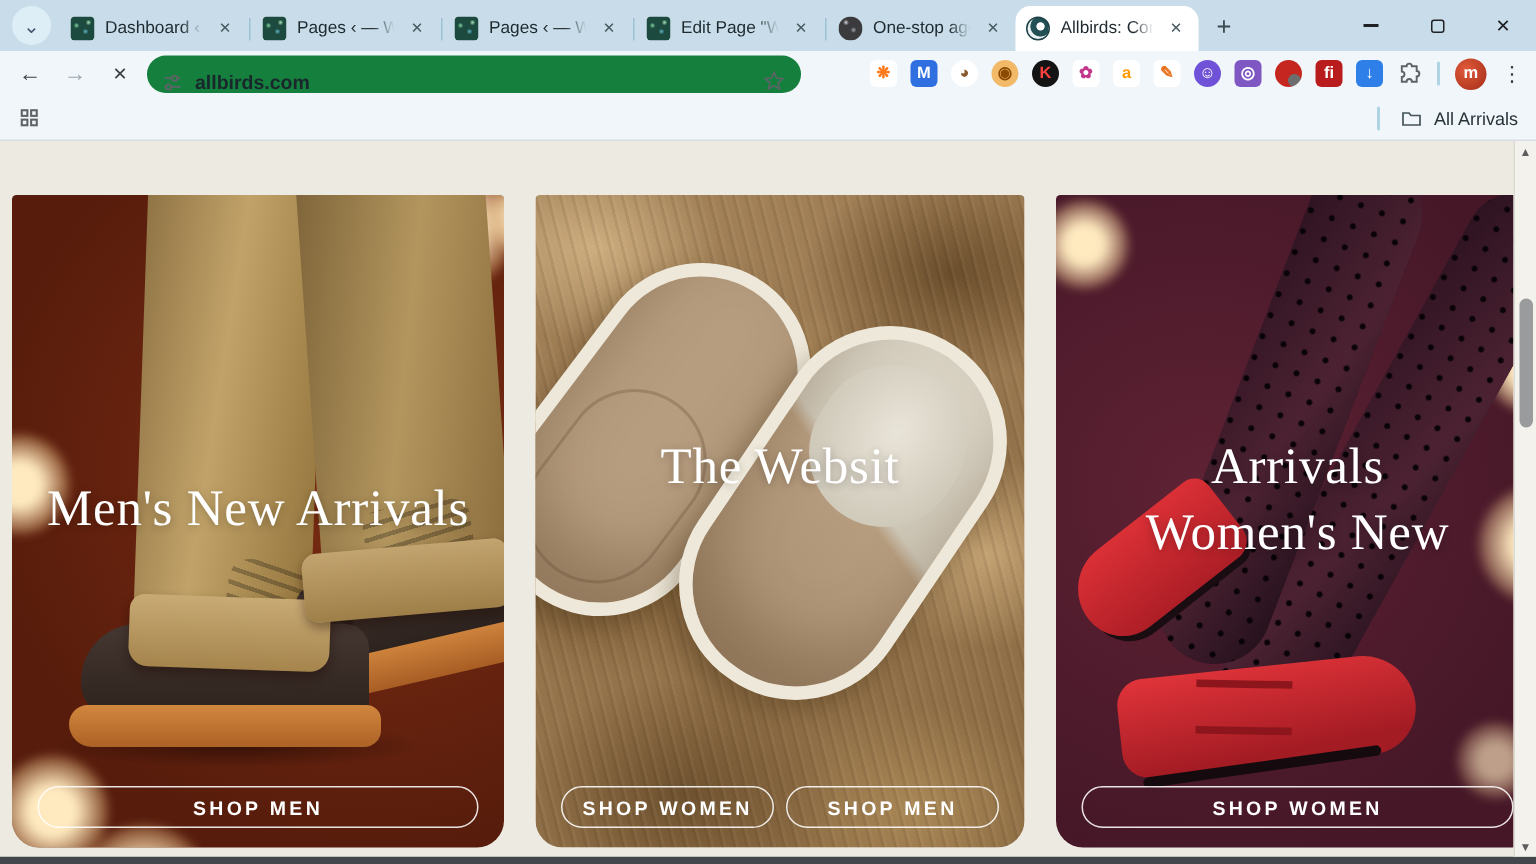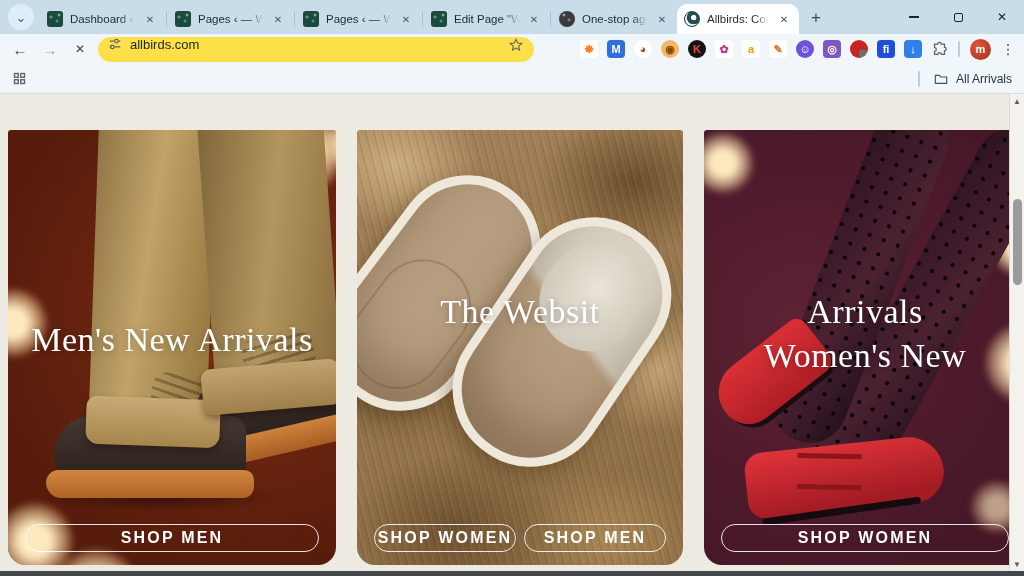--- a/index.html
+++ b/index.html
@@ -34,22 +34,22 @@
   .win-min-bar { width:10px; height:1.5px; background:#202124; display:block; }
   .win-max-box { width:9px; height:9px; border:1.4px solid #202124; border-radius:2px; display:block; }
   .win-close-glyph { font-size:12px; }
 
   
   .toolbar { height:30px; background:#f1f6fa; display:flex; align-items:center; padding:0 8px; gap:6px; }
   .nav-btn { width:24px; height:24px; display:flex; align-items:center; justify-content:center;
     font-size:15px; color:#3c4043; flex:none; }
   .nav-btn.disabled { color:#9aa7ae; }
   .nav-btn.stop { font-size:12px; }
-  .omnibox { width:436px; height:25px; background:#fde047; border-radius:13px; display:flex;
-    align-items:flex-start; gap:8px; padding:0 10px; flex:none; }
+  .omnibox { width:436px; height:25px; background:#15803d; border-radius:13px; display:flex;
+    align-items:flex-end; gap:8px; padding:0 10px; flex:none;font-weight:bold; }
   .omni-url { font-size:13px; color:#19262c; flex:1; }
   .icon-svg { display:block; flex:none; }
   .extensions { margin-left:auto; display:flex; align-items:center; gap:9px; }
   .ext { width:18px; height:18px; border-radius:4px; display:flex; align-items:center; justify-content:center;
     font-size:11px; font-weight:bold; line-height:1; flex:none; }
   .ext-divider { width:2px; height:16px; background:#aed3e2; border-radius:1px; margin:0 1px; }
   .avatar { width:21px; height:21px; border-radius:50%; color:#fff; font-size:11px; font-weight:bold;
     display:flex; align-items:center; justify-content:center;
     background:radial-gradient(circle at 35% 35%, #e05a3a, #a32c16); }
   .kebab { font-size:14px; color:#3c4043; width:16px; text-align:center; }
@@ -142,21 +142,21 @@
     border-top:5px solid #8d151c; border-bottom:5px solid #8d151c; }
   .flat-sole { position:absolute; left:12px; bottom:-4px; width:160px; height:7px; background:#150b0f;
     border-radius:4px; transform:rotate(-2deg); }
 
   .card-title { position:absolute; left:0; right:0; text-align:center; color:#fff;
     font-family:"Liberation Serif", serif; font-size:34px; line-height:44px; letter-spacing:.5px;
     text-shadow:0 1px 6px rgba(0,0,0,.25); }
   .t-one { top:188px; } .t-two { top:160px; }
   .card-buttons { position:absolute; left:0; right:0; bottom:13px; display:flex; gap:8px; padding:0 17px; }
   .shop-btn { flex:1; height:28px; border:1.2px solid rgba(255,255,255,.88); border-radius:15px;
-    background:transparent; color:#fff; font-family:"Liberation Sans",sans-serif; font-size:16px;
+    background:transparent; color:#fff; font-family:"Liberation Sans",sans-serif; font-size:13px;
     font-weight:bold; letter-spacing:2.2px; display:flex; align-items:center; justify-content:center; }
 
   
   .scrollbar { position:absolute; right:0; top:0; width:15px; height:477px; background:#f4f2ec;
     border-left:1px solid #dcd9d1; display:flex; flex-direction:column; align-items:center; }
   .sb-arrow { font-size:8px; color:#5d5d5d; height:14px; display:flex; align-items:center; }
   .sb-arrow.down { margin-top:auto; }
   .sb-thumb { position:absolute; top:105px; width:9px; height:86px; background:#999b9d; border-radius:5px; }
 
   .bottom-strip { height:5px; background:#43464a; }
@@ -256,21 +256,21 @@
     <span class="ext" title="m-blue-extension" style="background: rgb(47, 111, 224); color: rgb(255, 255, 255);">M</span>
     <span class="ext" title="pie-circle-extension" style="background: rgb(255, 255, 255); color: rgb(138, 90, 46); border-radius: 50%;">◕</span>
     <span class="ext" title="owl-extension" style="background: rgb(242, 185, 105); color: rgb(138, 75, 0); border-radius: 50%;">◉</span>
     <span class="ext" title="k-dark-extension" style="background: rgb(20, 20, 20); color: rgb(255, 64, 64); border-radius: 50%;">K</span>
     <span class="ext" title="pinwheel-extension" style="background: rgb(255, 255, 255); color: rgb(194, 53, 140);">✿</span>
     <span class="ext" title="amazon-extension" style="background: rgb(255, 255, 255); color: rgb(255, 153, 0);">a</span>
     <span class="ext" title="eyedropper-extension" style="background: rgb(255, 255, 255); color: rgb(232, 114, 28);">✎</span>
     <span class="ext" title="robot-extension" style="background: rgb(111, 82, 216); color: rgb(255, 255, 255); border-radius: 50%;">☺</span>
     <span class="ext" title="image-search-extension" style="background: rgb(126, 87, 194); color: rgb(255, 255, 255);">◎</span>
     <span class="ext" title="red-lock-extension" style="background: radial-gradient(circle at 72% 76%, rgb(109, 109, 109) 0px, rgb(109, 109, 109) 4px, rgb(197, 38, 31) 4.5px); color: rgb(255, 255, 255); border-radius: 50%;"></span>
-    <span class="ext" title="fi-dark-extension" style="background: #1d4ed8; color: rgb(255, 255, 255);">fi</span>
+    <span class="ext" title="fi-dark-extension" style="background: #b91c1c; color: rgb(255, 255, 255);">fi</span>
     <span class="ext" title="downloader-extension" style="background: rgb(47, 127, 232); color: rgb(255, 255, 255);">↓</span>
     <svg class="icon-svg" width="17" height="17" viewBox="0 0 24 24">
       <path d="M9.5 4.5a2.5 2.5 0 0 1 5 0H19v4.5a2.5 2.5 0 0 1 0 5V19h-4.5a2.5 2.5 0 0 0-5 0H5v-4.5a2.5 2.5 0 0 0 0-5V4.5z" fill="none" stroke="#5f6368" stroke-width="1.8"></path>
     </svg>
     <span class="ext-divider"></span>
     <span class="avatar">m</span>
     <span class="kebab">⋮</span>
   </div>
 </div>
 

